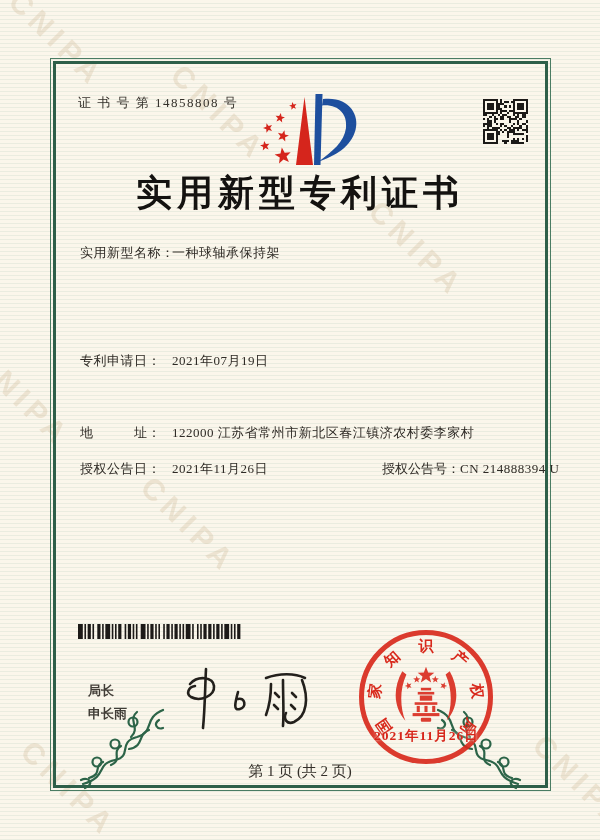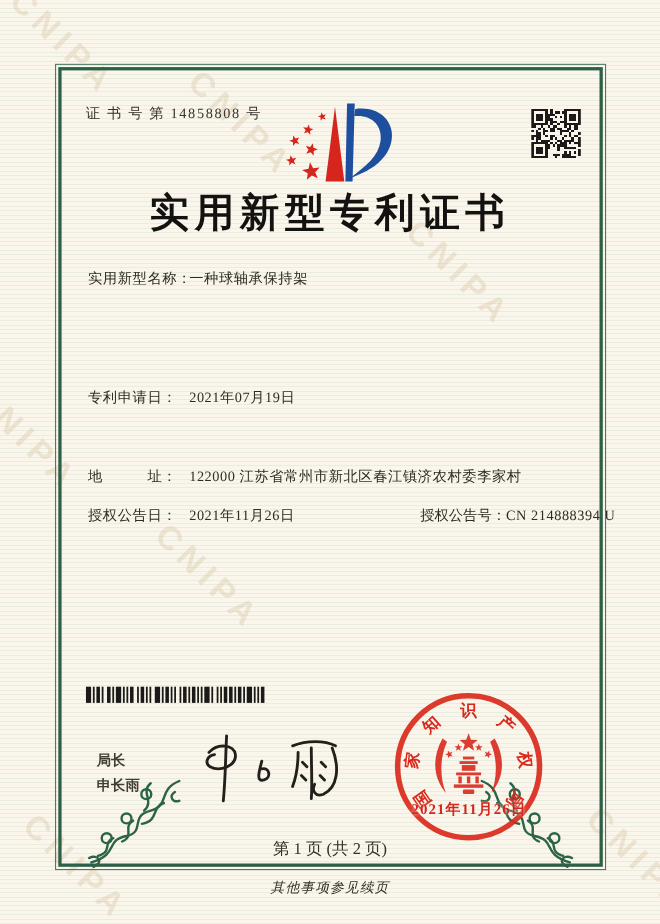--- a/index.html
+++ b/index.html
@@ -360,14 +360,13 @@
         <rect x="38" y="43.5" width="3" height="6"></rect>
         <rect x="19" y="50.5" width="26" height="3"></rect>
         <rect x="27" y="55" width="10" height="4" rx="1"></rect>
         <path d="M9,10 C0,26 0,44 12,58 C7,46 6,28 13,13 Z"></path>
         <path d="M55,10 C64,26 64,44 52,58 C57,46 58,28 51,13 Z"></path>
       </g>
     </svg>
   </div>
   <div class="seal-date">2021年11月26日</div>
 
-  <div class="cont-note">其他事项参见续页</div>
 </div>
 
 </body></html>

